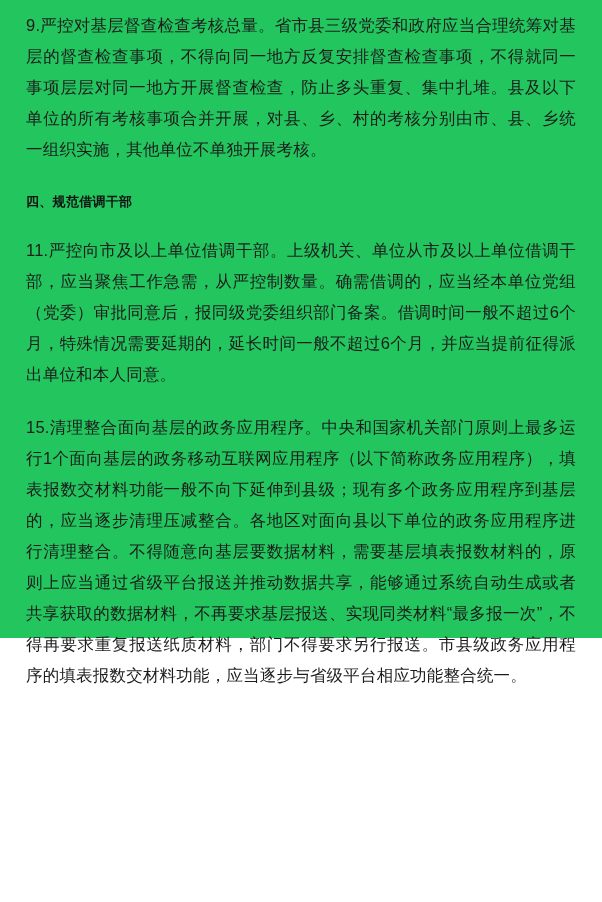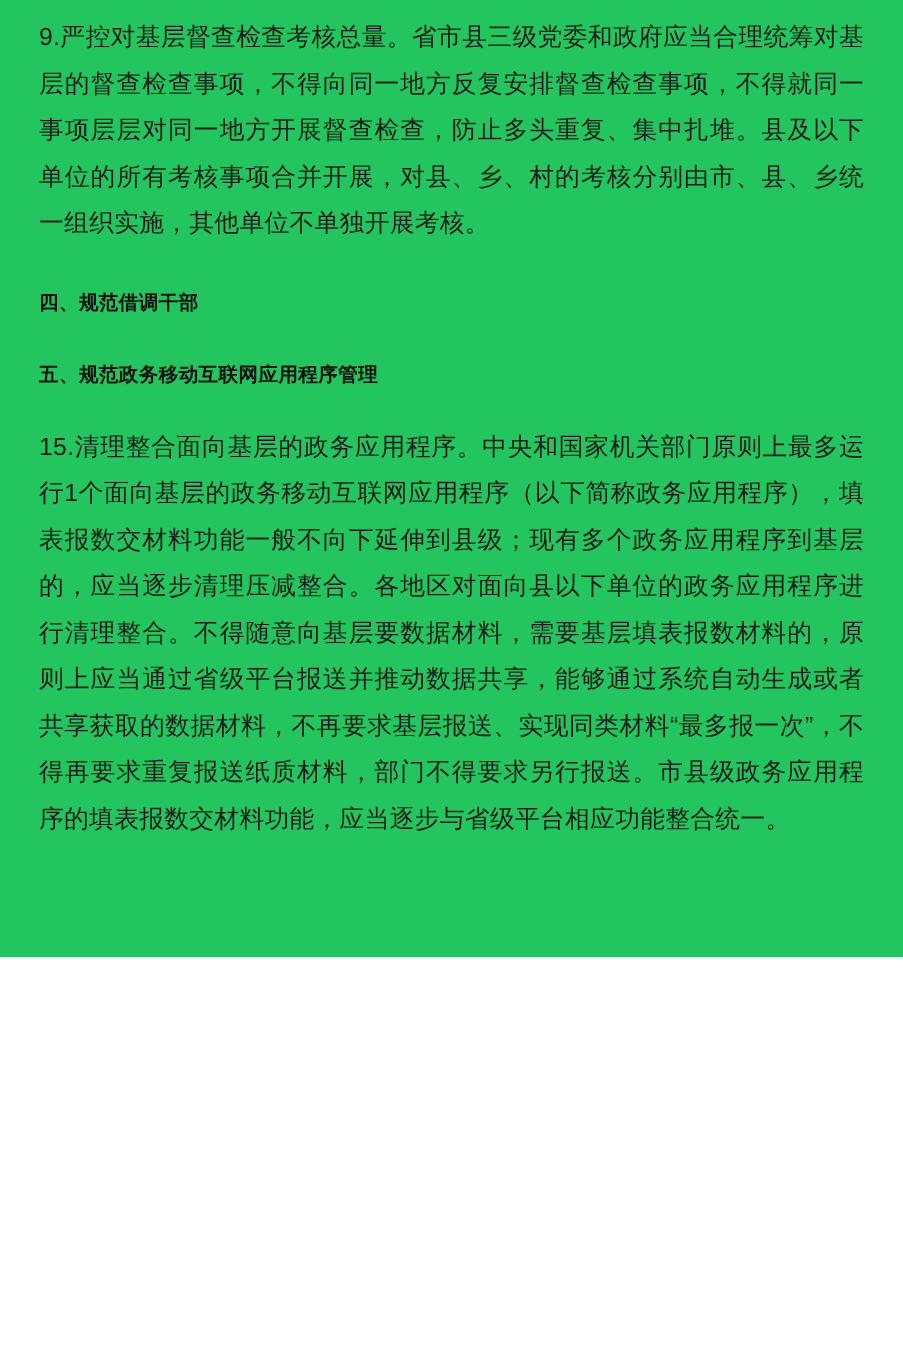--- a/index.html
+++ b/index.html
@@ -48,18 +48,18 @@
 </head>
 <body>
 
 <div class="page">
 
   <p class="para">9.严控对基层督查检查考核总量。省市县三级党委和政府应当合理统筹对基层的督查检查事项，不得向同一地方反复安排督查检查事项，不得就同一事项层层对同一地方开展督查检查，防止多头重复、集中扎堆。县及以下单位的所有考核事项合并开展，对县、乡、村的考核分别由市、县、乡统一组织实施，其他单位不单独开展考核。</p>
 
   <h2 class="heading">四、规范借调干部</h2>
 
 
+  <p class="para">11.严控向市及以上单位借调干部。上级机关、单位从市及以上单位借调干部，应当聚焦工作急需，从严控制数量。确需借调的，应当经本单位党组（党委）审批同意后，报同级党委组织部门备案。借调时间一般不超过6个月，特殊情况需要延期的，延长时间一般不超过6个月，并应当提前征得派出单位和本人同意。</p>
 
-  <h2 class="heading second">五、规范政务移动互联网应用程序管理</h2>
 
   <p class="para last">15.清理整合面向基层的政务应用程序。中央和国家机关部门原则上最多运行1个面向基层的政务移动互联网应用程序（以下简称政务应用程序），填表报数交材料功能一般不向下延伸到县级；现有多个政务应用程序到基层的，应当逐步清理压减整合。各地区对面向县以下单位的政务应用程序进行清理整合。不得随意向基层要数据材料，需要基层填表报数材料的，原则上应当通过省级平台报送并推动数据共享，能够通过系统自动生成或者共享获取的数据材料，不再要求基层报送、实现同类材料“最多报一次”，不得再要求重复报送纸质材料，部门不得要求另行报送。市县级政务应用程序的填表报数交材料功能，应当逐步与省级平台相应功能整合统一。</p>
 
 </div>
 
 </body></html>

